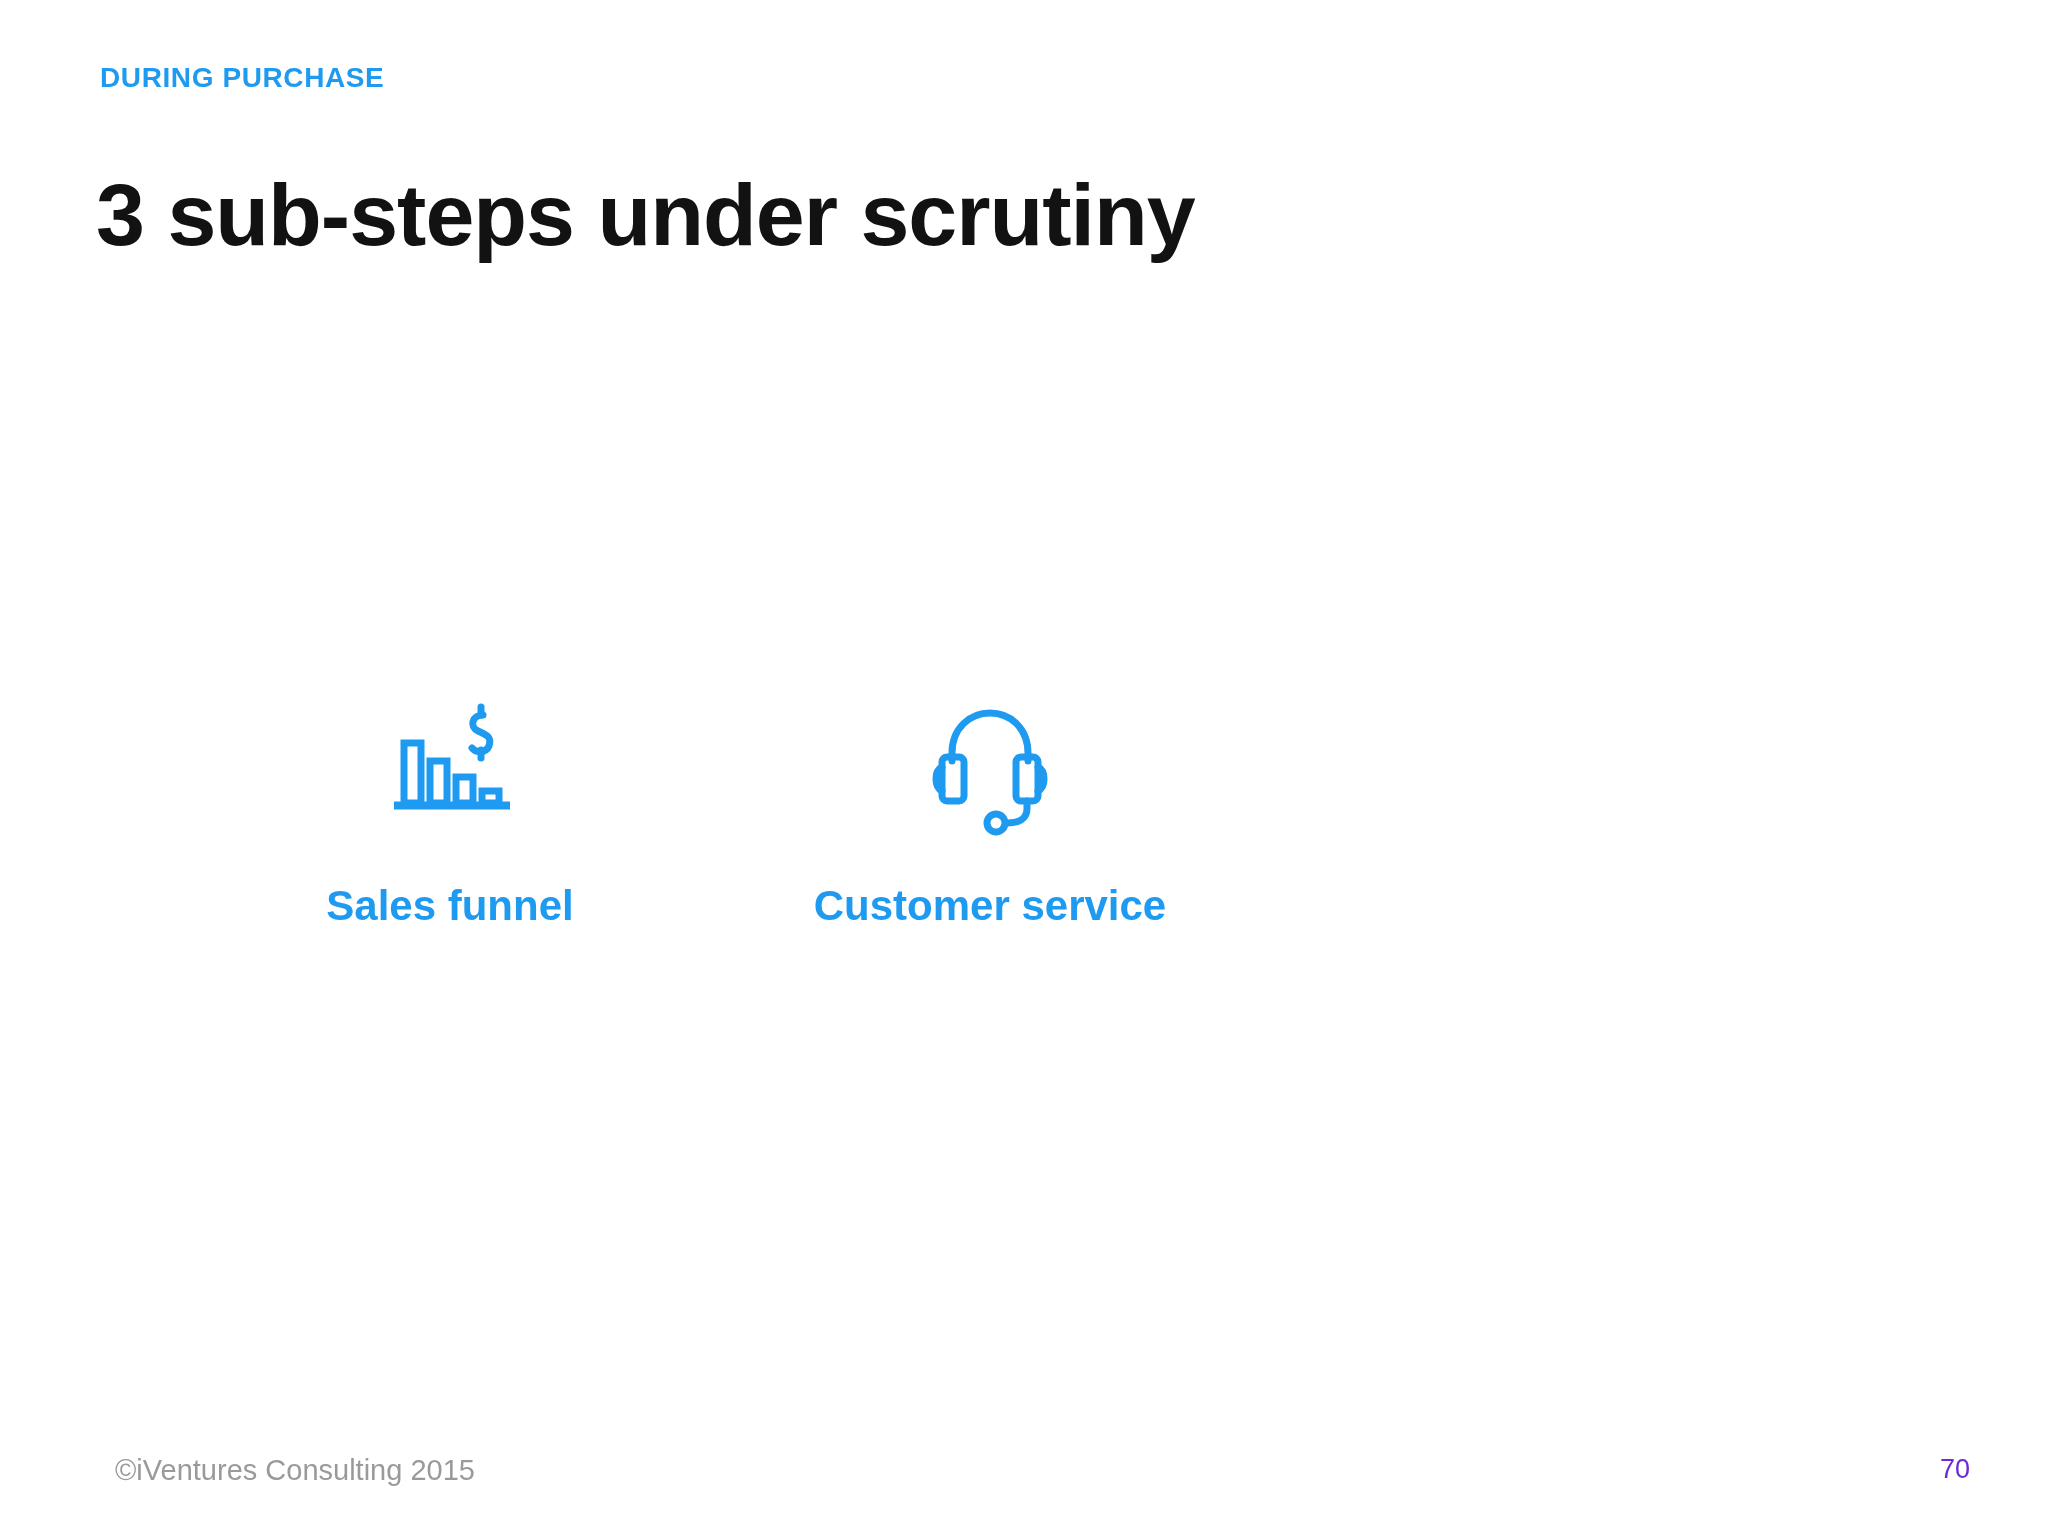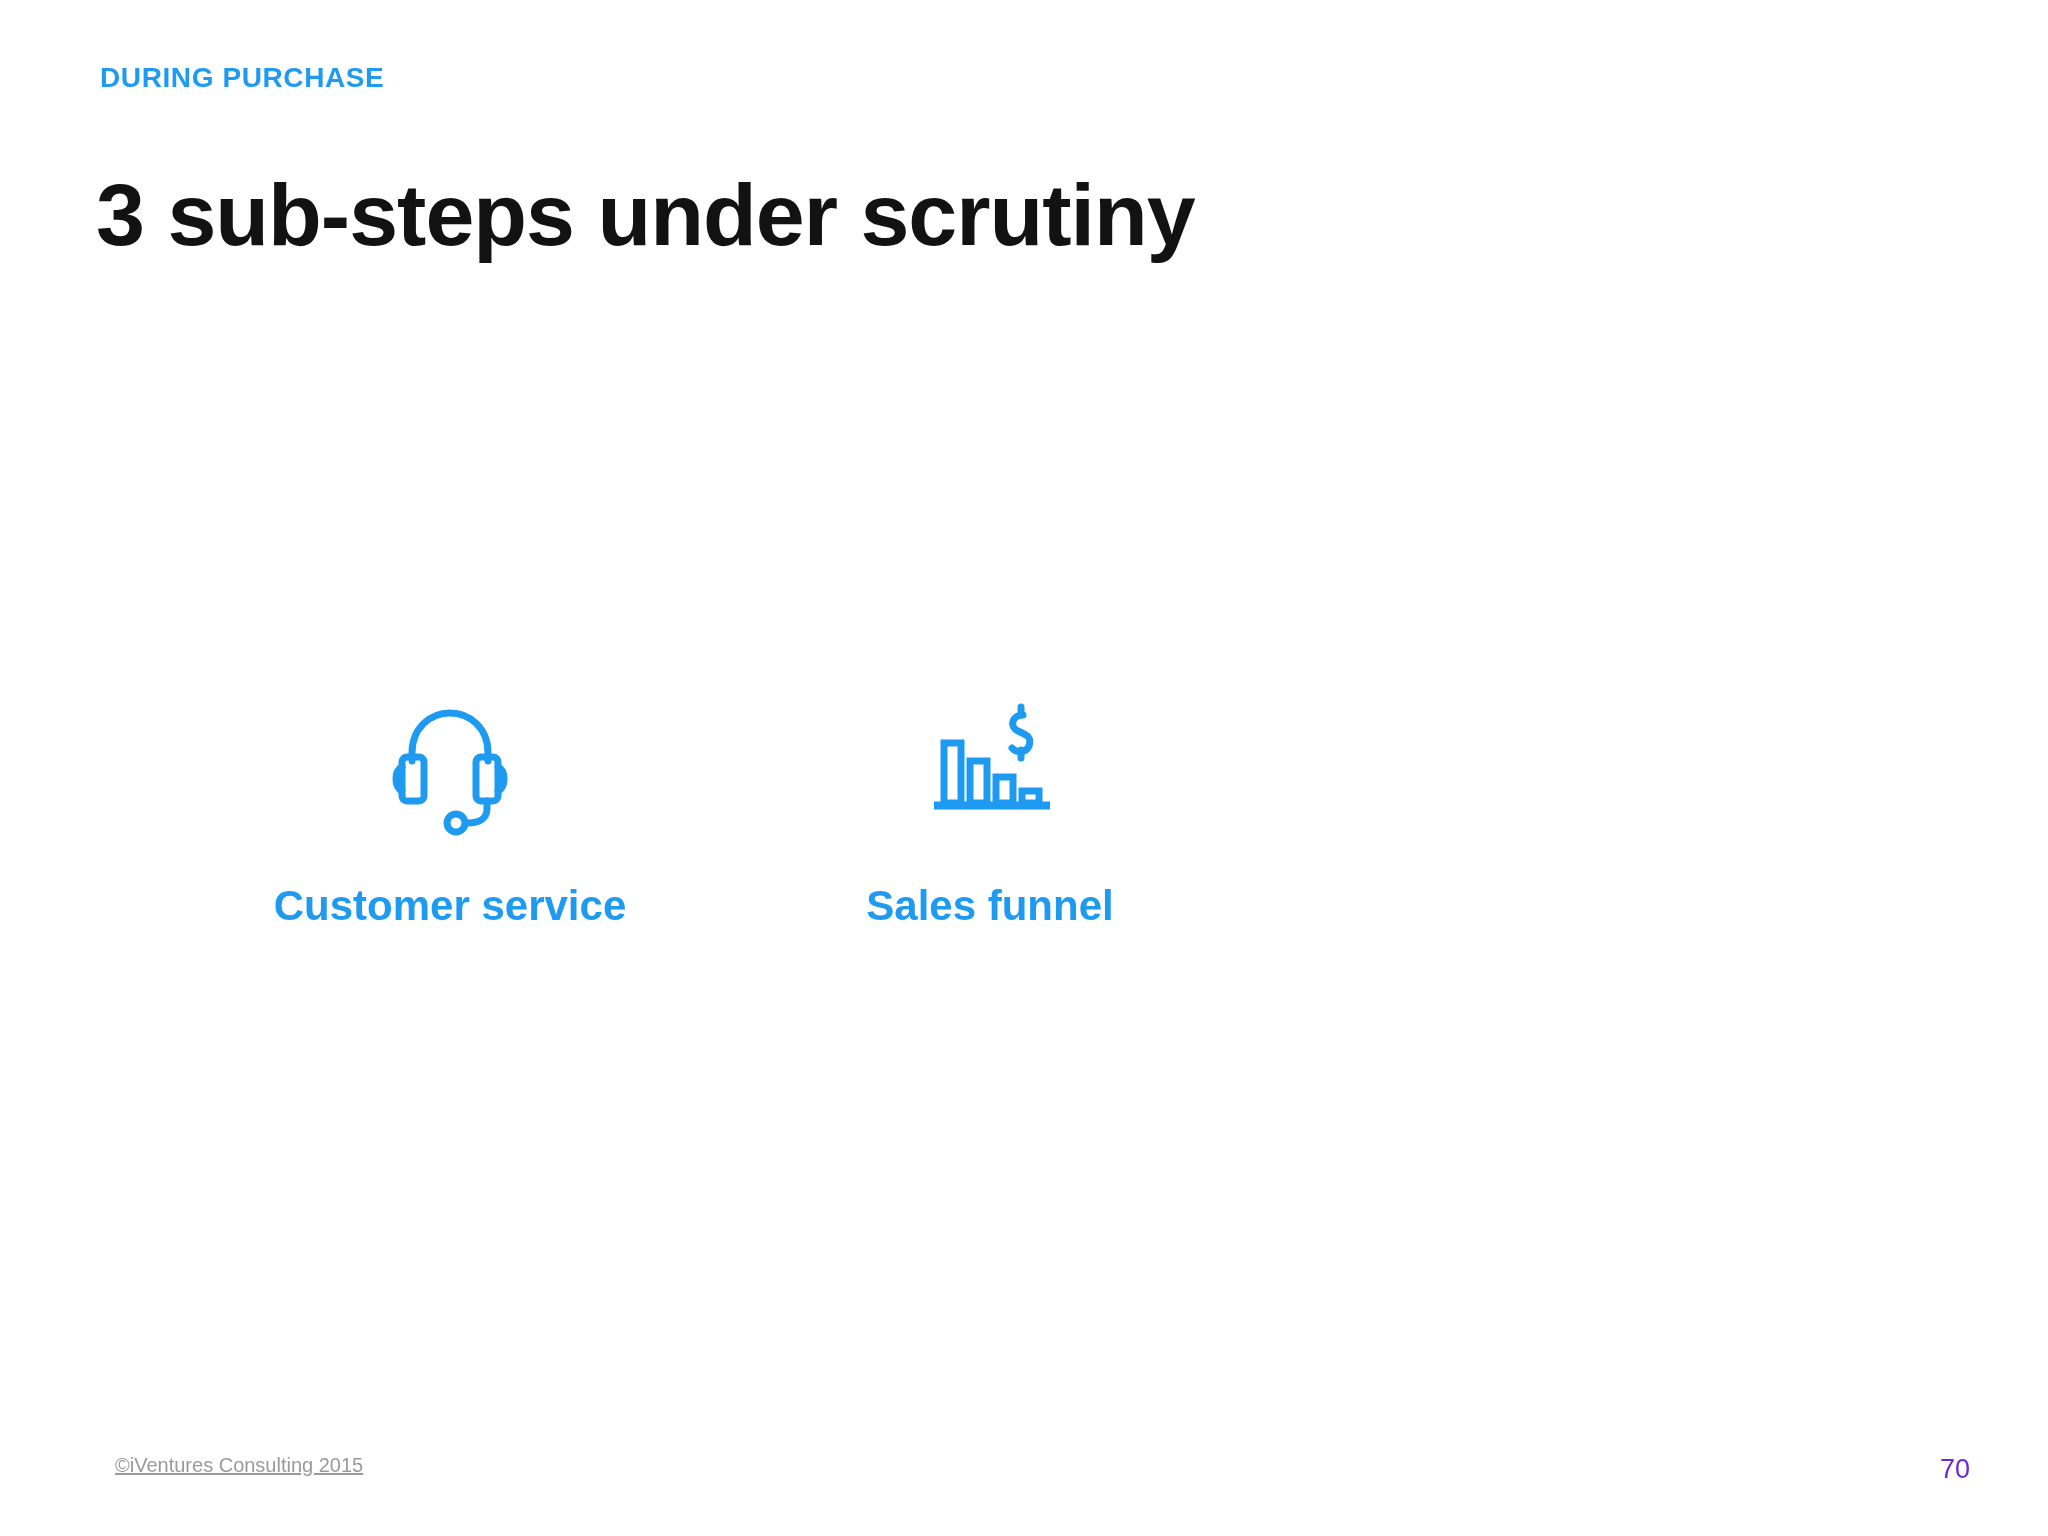--- a/index.html
+++ b/index.html
@@ -83,24 +83,23 @@
     color: #1E9BF0;
     white-space: nowrap;
     text-align: center;
   }
 
   
   .footer-left {
     position: absolute;
     left: 115px;
     top: 1454px;
-    font-size: 20px;
+    font-size: 29px;
     color: #9a9a9d;
     white-space: nowrap;
-    text-decoration: underline;
   }
 
   .footer-page {
     position: absolute;
     left: 1940px;
     top: 1454px;
     font-size: 27px;
     color: #6d28d9;
     white-space: nowrap;
   }
@@ -111,60 +110,60 @@
 <div class="slide">
 
   <div class="eyebrow">DURING PURCHASE</div>
 
   <h1 class="headline">3 sub-steps under scrutiny</h1>
 
   <div class="columns">
 
     <div class="column">
       <div class="icon-wrap">
+        <svg width="120" height="120" viewBox="0 0 120 120" fill="none" stroke="#1E9BF0" stroke-width="7" stroke-linecap="square" stroke-linejoin="miter">
+
+          <rect x="14" y="38" width="17" height="60"></rect>
+          <rect x="40" y="56" width="17" height="42"></rect>
+          <rect x="66" y="72" width="17" height="26"></rect>
+          <rect x="92" y="86" width="17" height="12"></rect>
+
+          <line x1="8" y1="100.5" x2="116" y2="100.5" stroke-width="8"></line>
+
+          <g stroke-width="7" stroke-linecap="round" stroke-linejoin="round">
+            <path d="M93 10 C 82 10, 79 22, 88 26 C 97 30, 102 32, 99 41 C 96 48, 86 48, 82 43"></path>
+            <line x1="91" y1="2" x2="91" y2="10"></line>
+            <line x1="91" y1="45" x2="91" y2="53"></line>
+          </g>
+        </svg>
+      </div>
+      <div class="col-label">Sales funnel</div>
+    </div>
+
+    <div class="column">
+      <div class="icon-wrap">
         <svg width="120" height="120" viewBox="0 0 120 120" fill="none" stroke="#1E9BF0" stroke-width="7" stroke-linecap="round" stroke-linejoin="round">
 
           <path d="M22 56 V48 C22 23, 40 8, 60 8 C80 8, 98 23, 98 48 V56"></path>
 
           <rect x="12" y="52" width="22" height="44" rx="5"></rect>
 
           <rect x="86" y="52" width="22" height="44" rx="5"></rect>
 
           <path d="M12 62 C4 66, 4 82, 12 86"></path>
           <path d="M108 62 C116 66, 116 82, 108 86"></path>
 
           <path d="M97 96 V104 C97 114, 88 118, 78 118"></path>
 
           <circle cx="66" cy="118" r="9"></circle>
         </svg>
       </div>
       <div class="col-label">Customer service</div>
     </div>
 
-    <div class="column">
-      <div class="icon-wrap">
-        <svg width="120" height="120" viewBox="0 0 120 120" fill="none" stroke="#1E9BF0" stroke-width="7" stroke-linecap="square" stroke-linejoin="miter">
-
-          <rect x="14" y="38" width="17" height="60"></rect>
-          <rect x="40" y="56" width="17" height="42"></rect>
-          <rect x="66" y="72" width="17" height="26"></rect>
-          <rect x="92" y="86" width="17" height="12"></rect>
-
-          <line x1="8" y1="100.5" x2="116" y2="100.5" stroke-width="8"></line>
-
-          <g stroke-width="7" stroke-linecap="round" stroke-linejoin="round">
-            <path d="M93 10 C 82 10, 79 22, 88 26 C 97 30, 102 32, 99 41 C 96 48, 86 48, 82 43"></path>
-            <line x1="91" y1="2" x2="91" y2="10"></line>
-            <line x1="91" y1="45" x2="91" y2="53"></line>
-          </g>
-        </svg>
-      </div>
-      <div class="col-label">Sales funnel</div>
-    </div>
-
 
   </div>
 
   <div class="footer-left">©iVentures Consulting 2015</div>
 
   <div class="footer-page">70</div>
 
 </div>
 
 </body></html>

